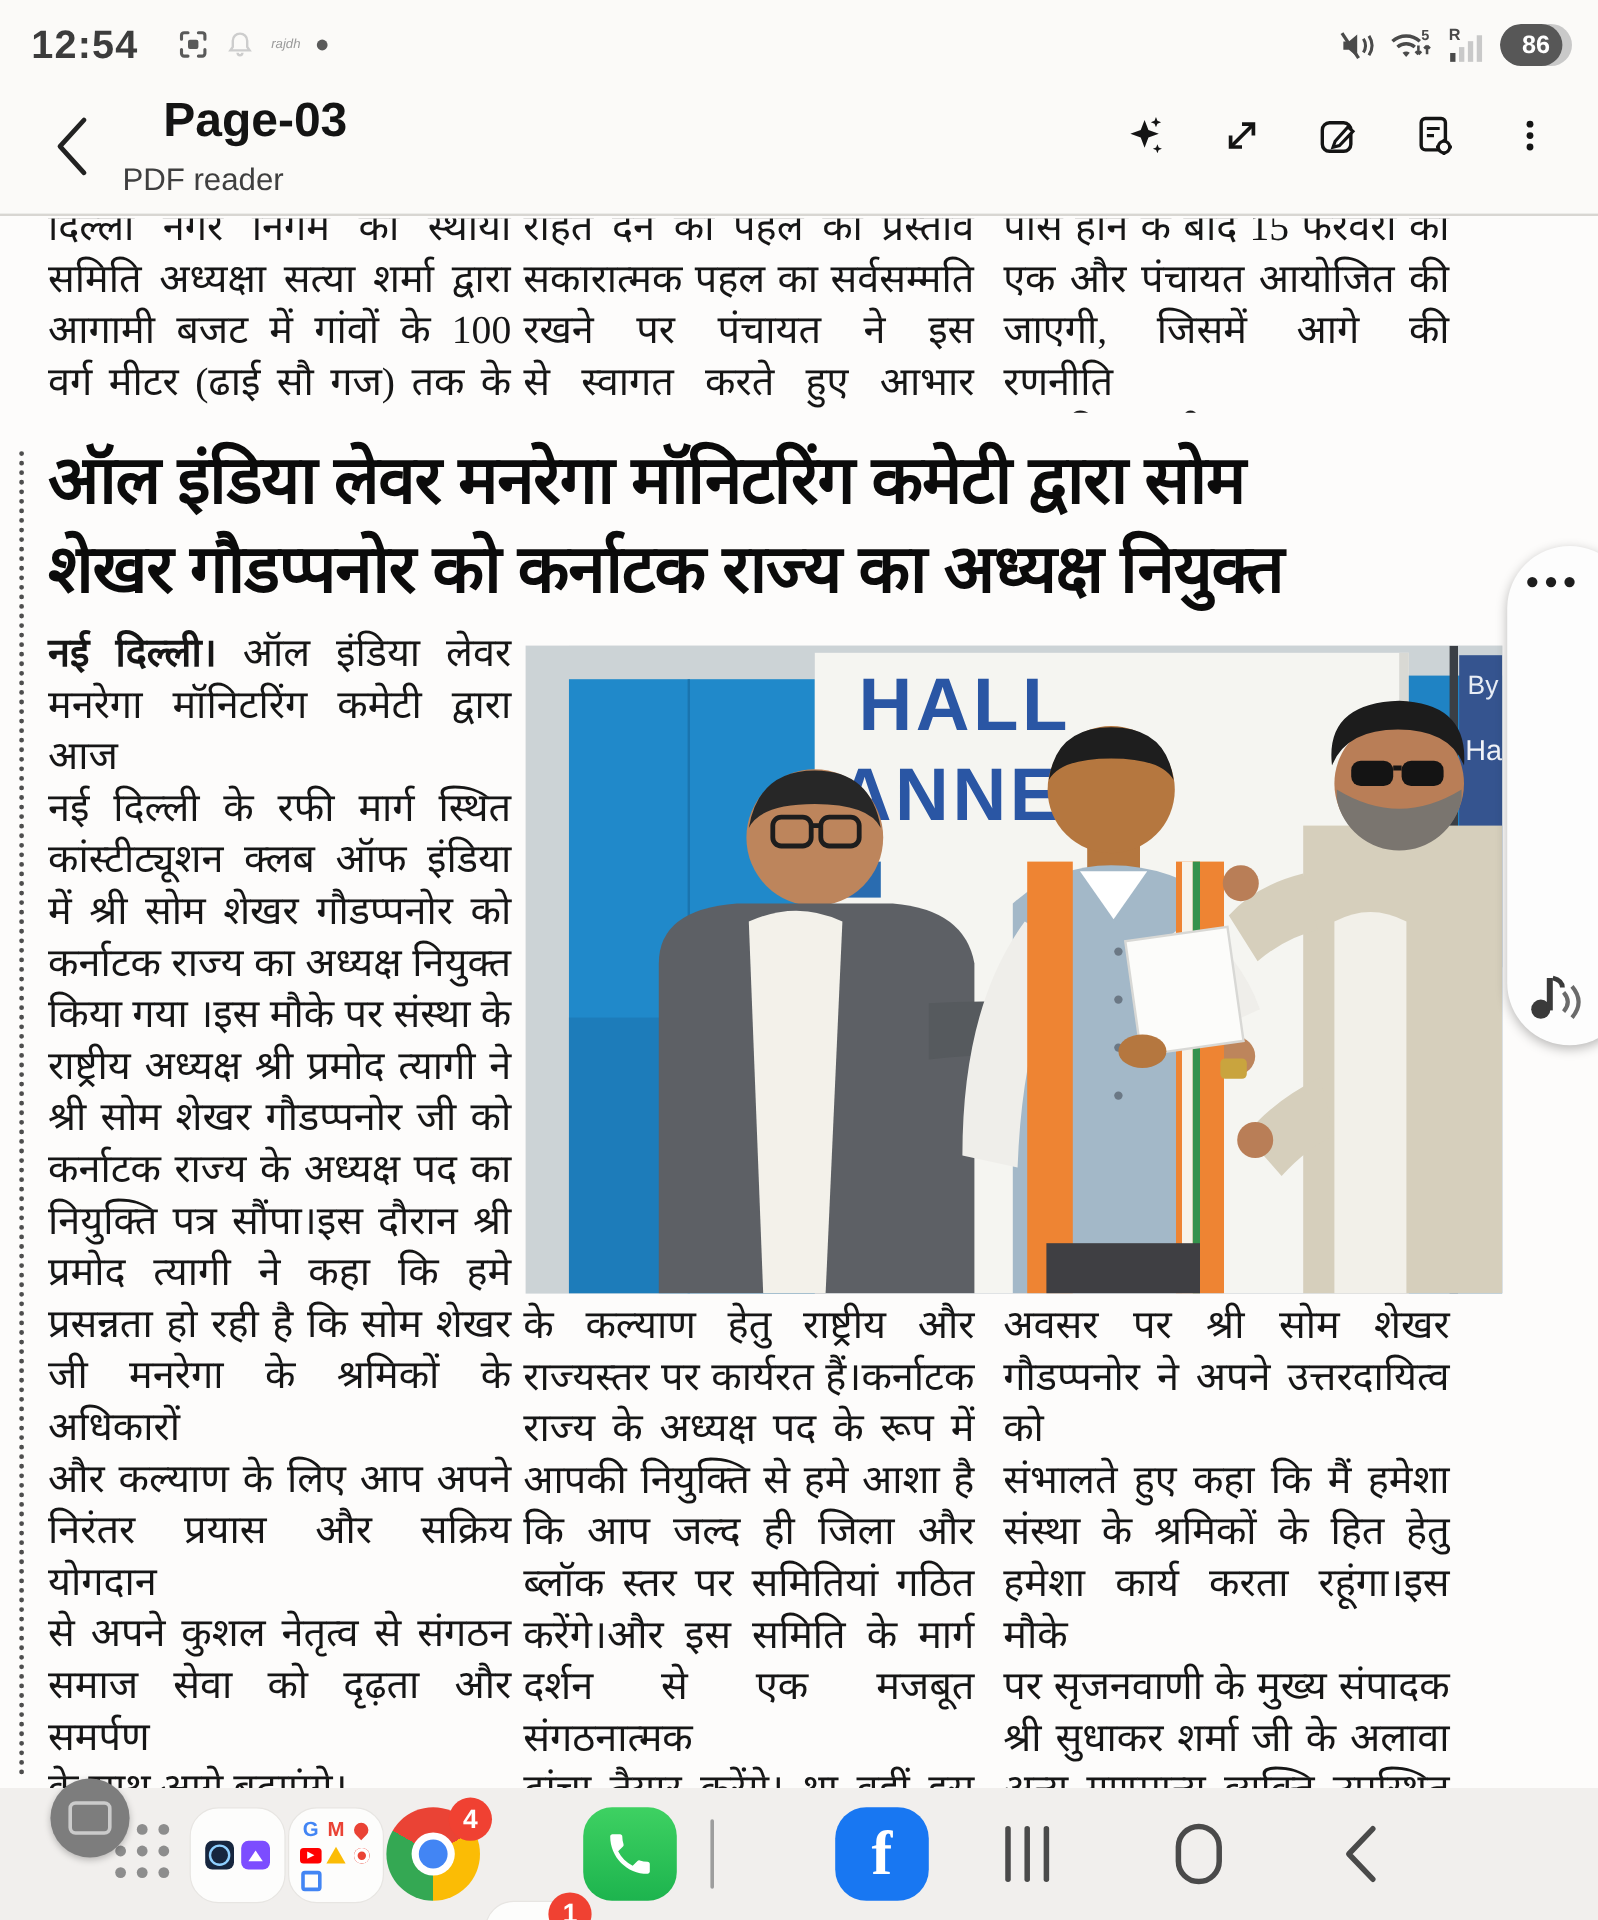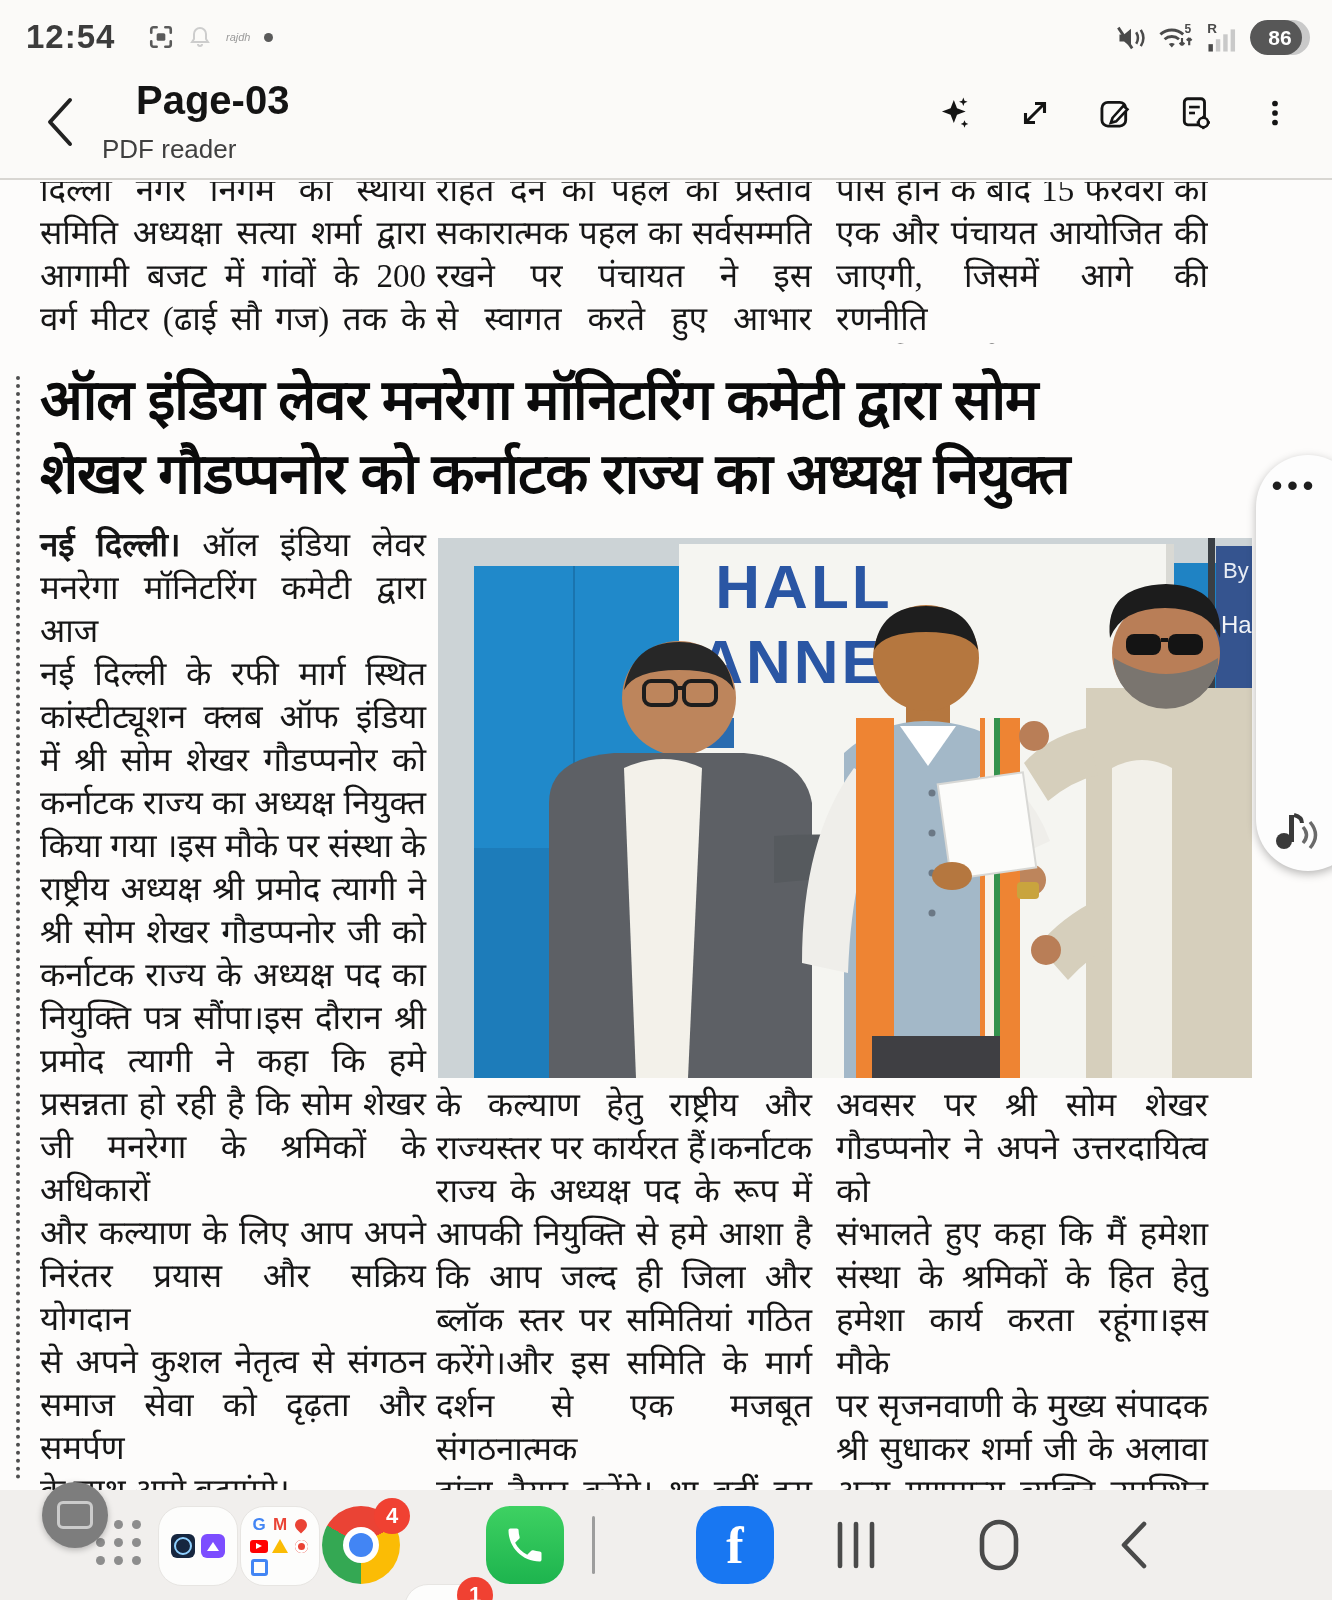--- a/index.html
+++ b/index.html
@@ -164,21 +164,21 @@
       </svg>
     </div>
   </div>
 
   <div class="paper">
 
     <div class="ncol clip" style="left:40px;top:2px;width:386px;height:162px;">
       <div class="inner">
           <div>दिल्ली नगर निगम की स्थायी</div>
           <div>समिति अध्यक्षा सत्या शर्मा द्वारा</div>
-          <div>आगामी बजट में गांवों के 200</div>
+          <div>आगामी बजट में गांवों के 100</div>
           <div>वर्ग मीटर (ढाई सौ गज) तक के</div>
         </div>
     </div>
     <div class="ncol clip" style="left:436px;top:2px;width:376px;height:162px;">
       <div class="inner">
           <div>राहत देने की पहल का प्रस्ताव</div>
           <div>सकारात्मक पहल का सर्वसम्मति</div>
           <div>रखने पर पंचायत ने इस</div>
           <div>से स्वागत करते हुए आभार व्यक्त</div>
         </div>

